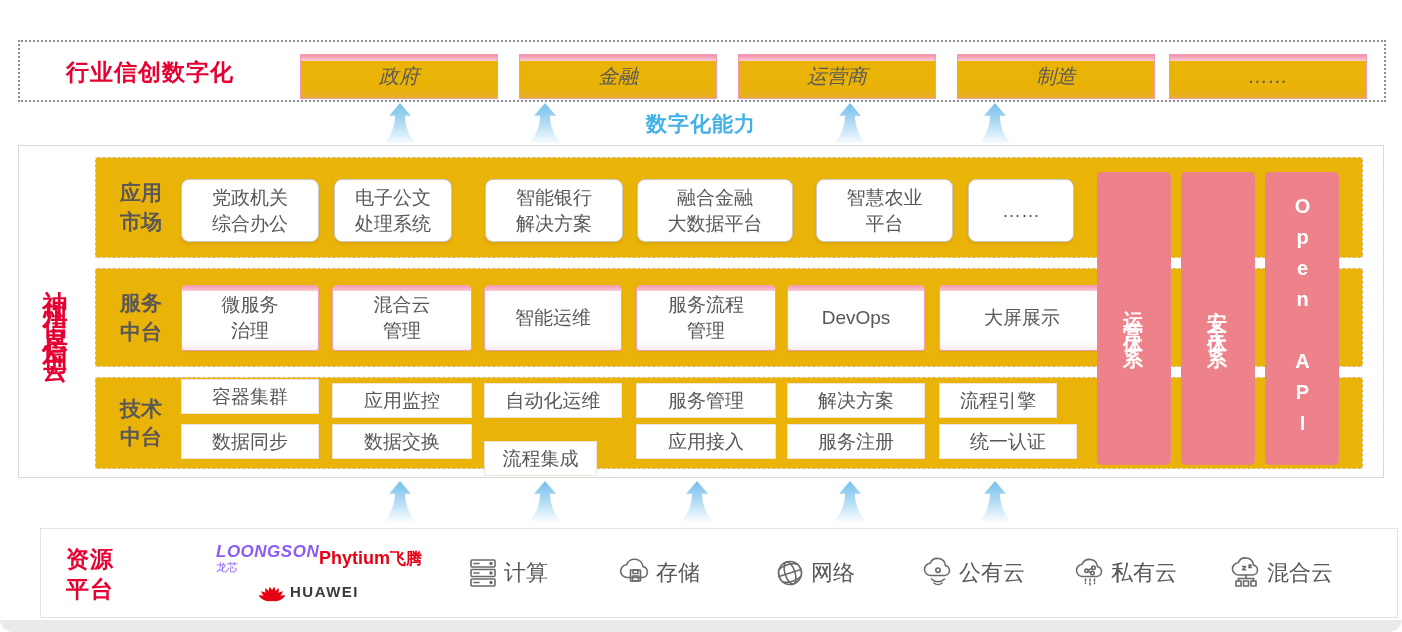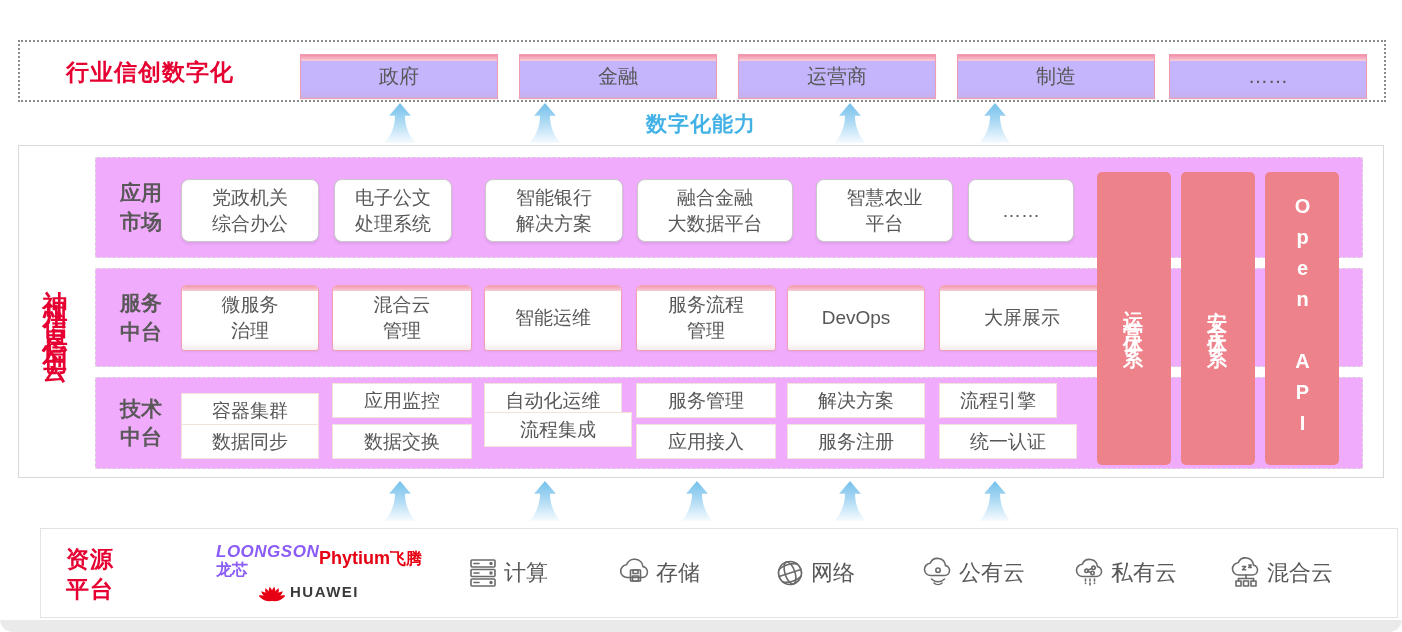--- a/index.html
+++ b/index.html
@@ -4,44 +4,45 @@
 <style>
   html,body{margin:0;padding:0;background:#fff;}
   .stage{
     position:relative;width:1402px;height:632px;background:#fff;overflow:hidden;
     font-family:"Liberation Sans","DejaVu Sans",sans-serif;color:#595757;border-radius:13px;
   }
   
   .top-box{position:absolute;left:18px;top:40px;width:1364px;height:58px;border:2px dotted #8b8b8b;}
   .top-title{position:absolute;left:46px;top:15px;font-size:23px;font-weight:bold;color:#e60032;letter-spacing:1px;}
   .domain-box{
-    position:absolute;top:12px;height:45px;width:198px;background:#c4b5fd;
+    position:absolute;top:12px;height:45px;width:198px;background:#eab308;
     border:1px solid #f29cb1;box-sizing:border-box;
     display:flex;align-items:center;justify-content:center;
     font-size:20px;color:#595757;
     box-shadow:inset 0 -10px 10px -8px rgba(205,160,172,.35),0 1px 2px rgba(0,0,0,.06);
+    font-style:italic;
   }
   .domain-box::before{
     content:"";position:absolute;top:0;left:0;right:0;height:6px;
     background:linear-gradient(#f18ea7,#f9cfda);
   }
   
   .arrow{position:absolute;width:34px;height:40px;}
   .cap-label{position:absolute;top:110px;left:0;width:100%;text-align:center;
     font-size:21px;font-weight:bold;color:#41b1e6;letter-spacing:1px;}
   
   .main-box{position:absolute;left:18px;top:145px;width:1366px;height:333px;
     background:#fff;border:1px solid #d9d9d9;box-sizing:border-box;}
   .side-label{
     position:absolute;left:30px;top:145px;height:333px;width:52px;
     display:flex;align-items:center;justify-content:center;
     writing-mode:vertical-rl;text-orientation:upright;
     font-size:25px;font-weight:bold;color:#e60032;letter-spacing:12px;
   }
-  .prow{position:absolute;left:95px;width:1268px;background:#f0abfc;border:1px dashed #e0dede;box-sizing:border-box;}
+  .prow{position:absolute;left:95px;width:1268px;background:#eab308;border:1px dashed #e0dede;box-sizing:border-box;}
   .prow-1{top:157px;height:101px;}
   .prow-2{top:268px;height:99px;}
   .prow-3{top:377px;height:92px;}
   .row-label{
     position:absolute;left:10px;top:0;bottom:0;width:70px;
     display:flex;align-items:center;justify-content:center;text-align:center;
     font-size:21px;font-weight:bold;color:#595757;white-space:pre-line;line-height:1.35;
   }
   .app-box{
     position:absolute;top:21px;height:63px;background:#fff;
@@ -70,21 +71,21 @@
     writing-mode:vertical-rl;text-orientation:upright;
     color:#fff;font-size:20px;font-weight:bold;letter-spacing:12px;
   }
   
   .res-box{position:absolute;left:40px;top:528px;width:1358px;height:90px;
     background:#fff;border:1px solid #e3e3e3;box-sizing:border-box;}
   .res-title{position:absolute;left:25px;top:16px;font-size:23px;font-weight:bold;color:#e60032;
     white-space:pre-line;line-height:1.3;letter-spacing:1px;}
   .logo-loongson{position:absolute;left:175px;top:13px;color:#8b5cf6;text-align:left;}
   .loongson-en{font-size:17px;font-weight:bold;font-style:italic;letter-spacing:.5px;}
-  .loongson-cn{font-size:16px;font-weight:bold;margin-top:-2px;}
+  .loongson-cn{font-size:11px;font-weight:normal;margin-top:-2px;}
   .logo-phytium{position:absolute;left:278px;top:19px;color:#e60012;font-weight:bold;}
   .phy-en{font-size:18px;}
   .phy-cn{font-size:16px;}
   .logo-huawei{position:absolute;left:218px;top:50px;display:flex;align-items:center;gap:5px;}
   .huawei-text{font-size:15px;font-weight:bold;color:#3a3a3a;letter-spacing:1.5px;}
   .res-item{position:absolute;top:24px;height:40px;display:flex;align-items:center;gap:4px;}
   .res-item-label{font-size:22px;color:#595757;}
   
   .bottom-strip{position:absolute;left:0;top:620px;width:1402px;height:12px;background:#eaeaea;}
 </style>
@@ -157,29 +158,29 @@
     <div class="svc-box" style="left:388px;width:138px">智能运维</div>
     <div class="svc-box" style="left:540px;width:140px">服务流程
 管理</div>
     <div class="svc-box" style="left:691px;width:138px">DevOps</div>
     <div class="svc-box" style="left:843px;width:166px">大屏展示</div>
   </div>
 
   <div class="prow prow-3">
     <div class="row-label">技术
 中台</div>
-    <div class="tech-box" style="left:85px;top:15px;width:138px">容器集群</div>
+    <div class="tech-box" style="left:85px;top:1px;width:138px">容器集群</div>
     <div class="tech-box" style="left:236px;top:5px;width:140px">应用监控</div>
     <div class="tech-box" style="left:388px;top:5px;width:138px">自动化运维</div>
     <div class="tech-box" style="left:540px;top:5px;width:140px">服务管理</div>
     <div class="tech-box" style="left:691px;top:5px;width:138px">解决方案</div>
     <div class="tech-box" style="left:843px;top:5px;width:118px">流程引擎</div>
     <div class="tech-box" style="left:85px;top:46px;width:138px">数据同步</div>
     <div class="tech-box" style="left:236px;top:46px;width:140px">数据交换</div>
-    <div class="tech-box" style="left:388px;top:34px;width:148px">流程集成</div>
+    <div class="tech-box" style="left:388px;top:63px;width:113px">流程集成</div>
     <div class="tech-box" style="left:691px;top:46px;width:138px">服务注册</div>
     <div class="tech-box" style="left:540px;top:46px;width:140px">应用接入</div>
     <div class="tech-box" style="left:843px;top:46px;width:138px">统一认证</div>
   </div>
 
   <div class="pillar" style="left:1097px">运营体系</div>
   <div class="pillar" style="left:1181px">安全体系</div>
   <div class="pillar" style="left:1265px;letter-spacing:9px">Open API</div>
 
   <svg class="arrow" viewBox="0 0 34 44" style="left:383px;top:481px">

